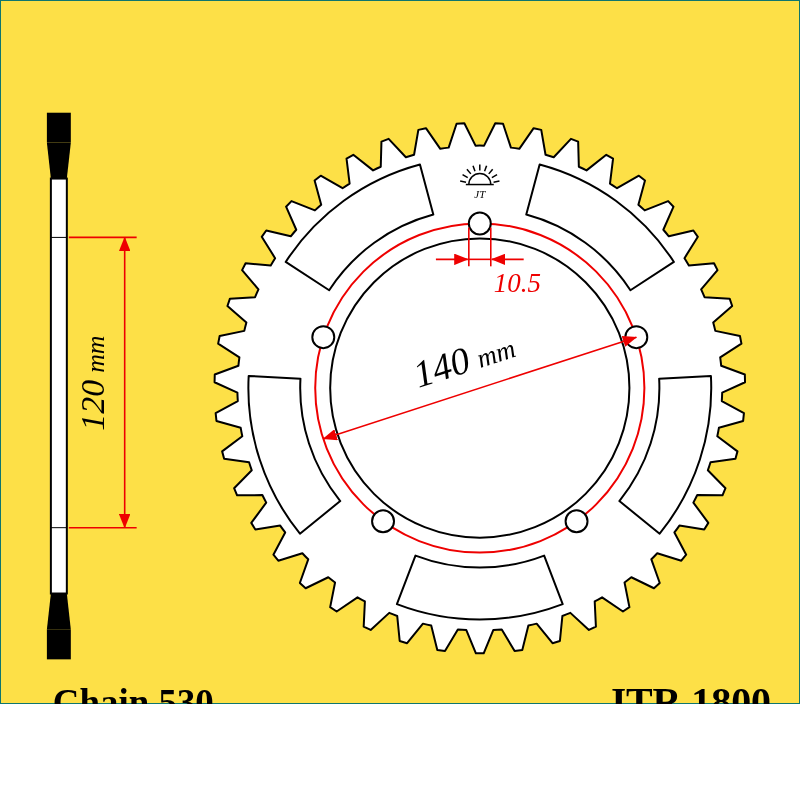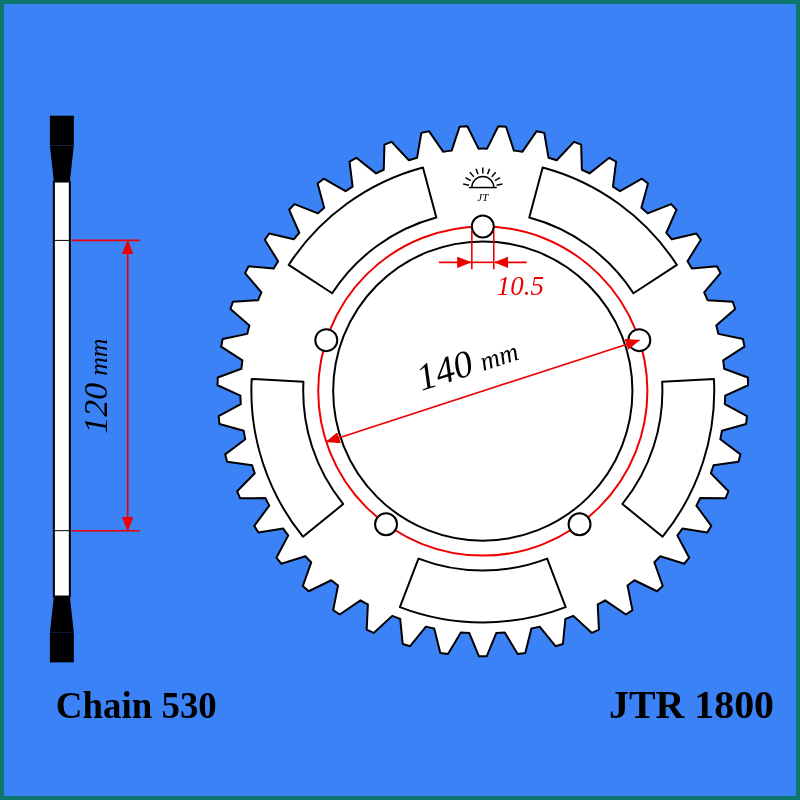--- a/index.html
+++ b/index.html
@@ -1,18 +1,18 @@
 <!DOCTYPE html>
 <html><head>
 <meta charset="utf-8">
 <style>
   html,body{margin:0;padding:0;background:#fff;}
   .page{
-    width:800px;height:800px;box-sizing:border-box;
-    border:4px solid #0f766e;background:#3b82f6;position:relative;
+    width:800px;height:704px;box-sizing:border-box;
+    border:1px solid #0f766e;background:#fde047;position:relative;
     font-family:"Liberation Serif", serif;
   }
   svg{display:block;}
   svg text{font-family:"Liberation Serif", serif;}
   .outline{fill:none;stroke:#000;stroke-width:2;}
   .dim{stroke:#ee0000;stroke-width:1.6;fill:none;}
   .dim-text{font-style:italic;fill:#000;}
   .dim-text-red{font-style:italic;fill:#ee0000;}
   .brand{font-weight:bold;fill:#000;}
 </style>

